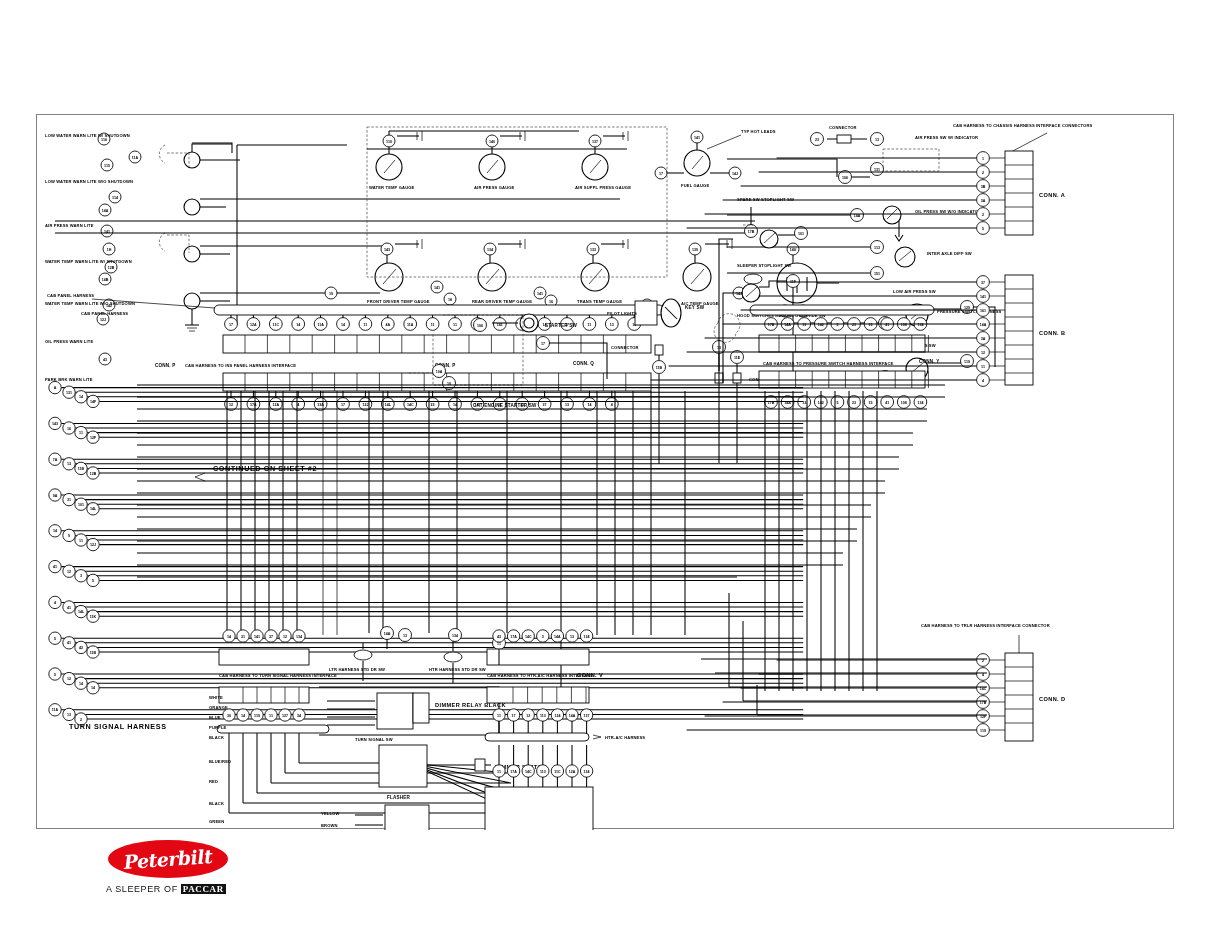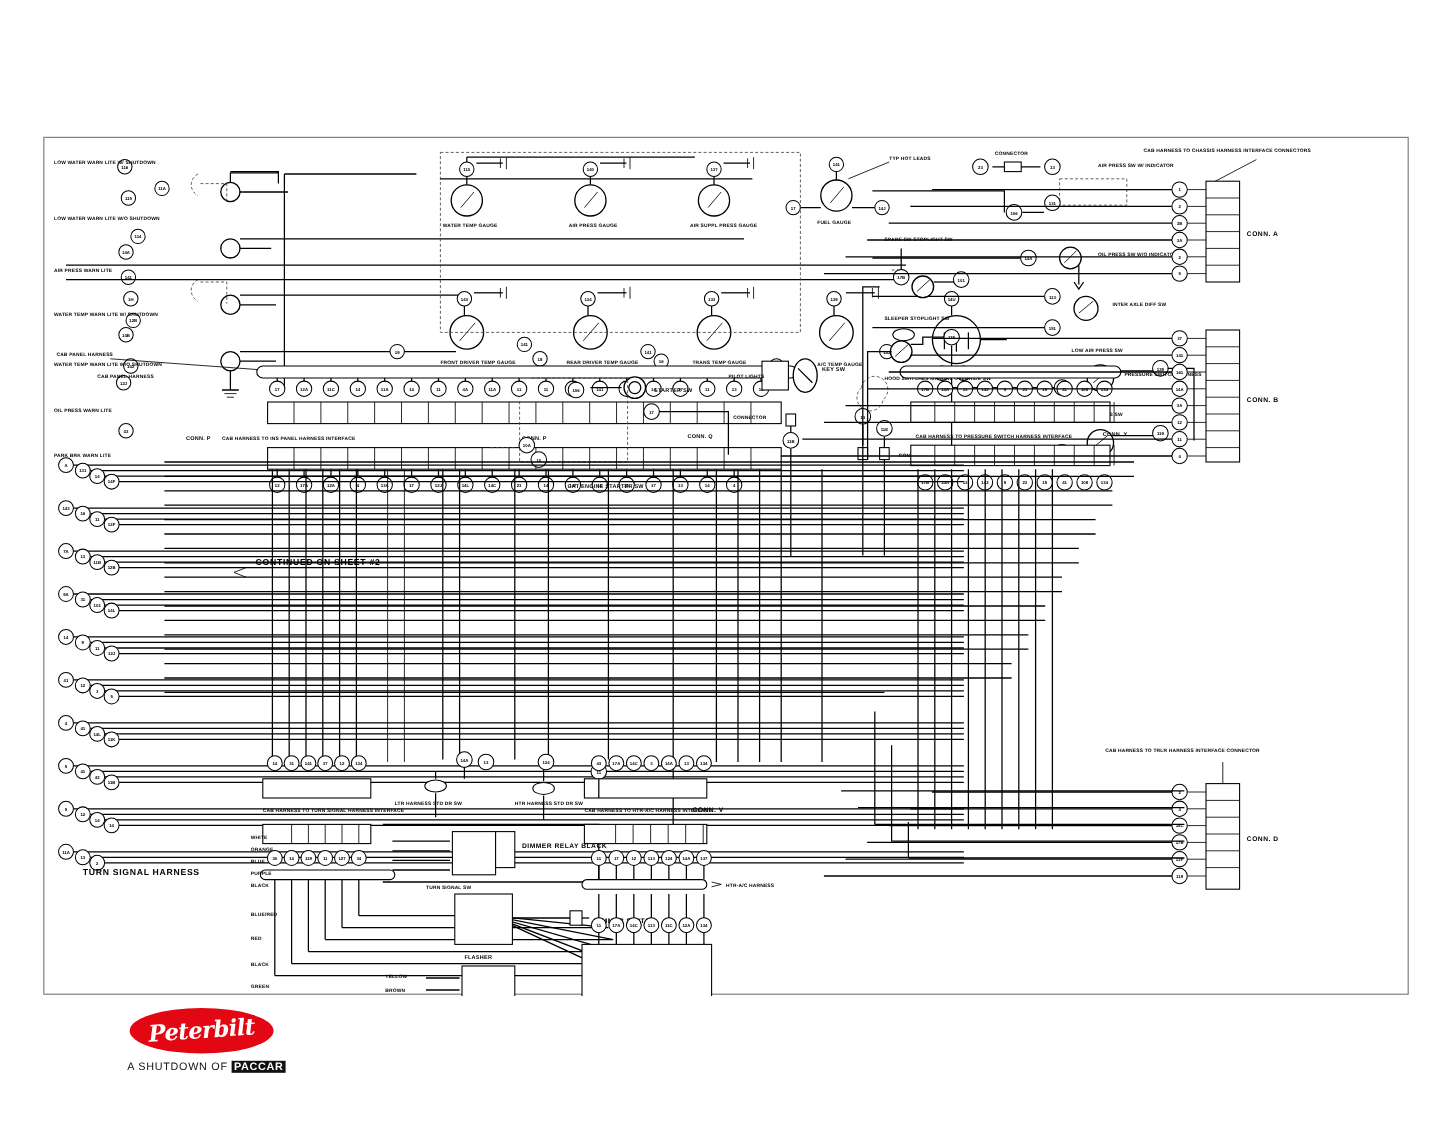--- a/index.html
+++ b/index.html
@@ -20,21 +20,21 @@
   #footer{position:absolute;left:36px;top:832px;width:1138px;height:80px;}
   #logo-oval{position:absolute;left:72px;top:8px;width:120px;height:38px;
              border-radius:50%/50%;background:#e30613;}
   #logo-word{position:absolute;left:72px;top:8px;width:120px;height:38px;
              display:flex;align-items:center;justify-content:center;
              color:#fff;font-family:"DejaVu Serif",serif;font-style:italic;
              font-weight:bold;font-size:19px;letter-spacing:-0.5px;
              transform:rotate(-4deg);}
   #logo-sub{position:absolute;left:70px;top:52px;width:150px;
             font-size:9px;letter-spacing:.6px;color:#111;}
-  #logo-sub b{background:#111;color:#fff;padding:0 2px;}
+  #logo-sub b{background:#111;color:#fff;padding:0 2px;font-family:Liberation Serif, serif;}
 
   text{font-family:"Liberation Sans",sans-serif;fill:#000;}
   .lbl{font-size:4.1px;font-weight:bold;letter-spacing:.15px;}
   .lbl2{font-size:4.6px;font-weight:bold;letter-spacing:.2px;}
   .big{font-size:7.2px;font-weight:bold;letter-spacing:.6px;}
   .mid{font-size:5.6px;font-weight:bold;letter-spacing:.4px;}
   .num{font-size:3.6px;font-weight:bold;text-anchor:middle;}
   .wire{stroke:#000;stroke-width:1.05;fill:none;}
   .wire-t{stroke:#000;stroke-width:.7;fill:none;}
   .wire-d{stroke:#444;stroke-width:.7;fill:none;stroke-dasharray:2.5 1.8;}
@@ -1477,17 +1477,17 @@
   </g>
 
 </svg>
     </div>
   </div>
 
   <div id="footer">
     <div id="logo-oval"></div>
     <div id="logo-word">Peterbilt</div>
     <div id="logo-sub">
-      <span>A SHUTDOWN OF </span><b>PACCAR</b>
+      <span>A SLEEPER OF </span><b>PACCAR</b>
     </div>
   </div>
 
 </div>
 
 </body></html>

